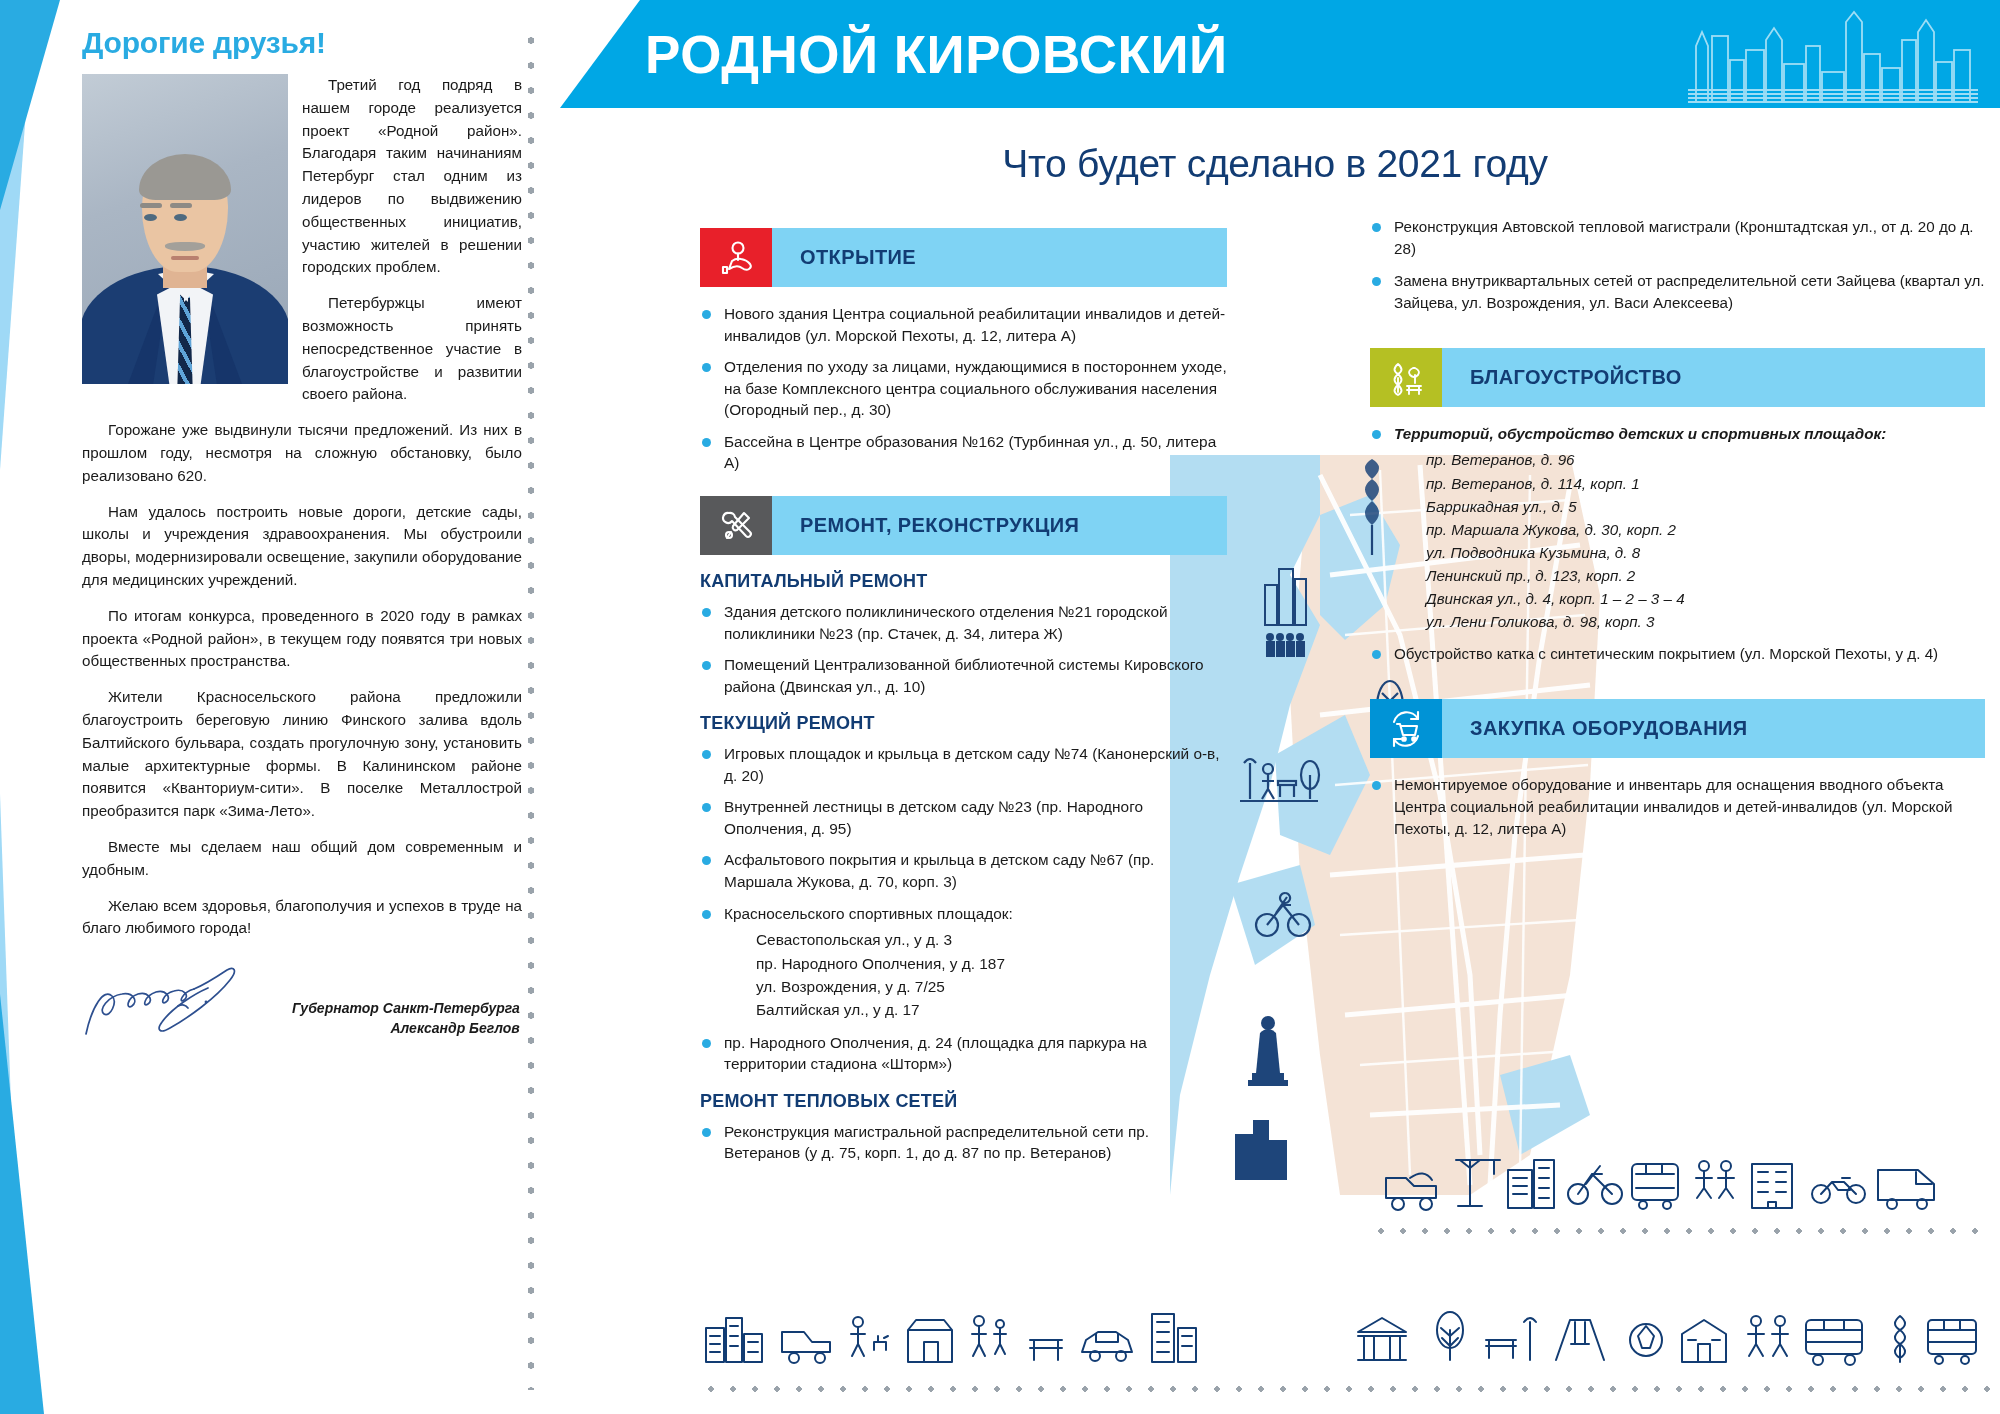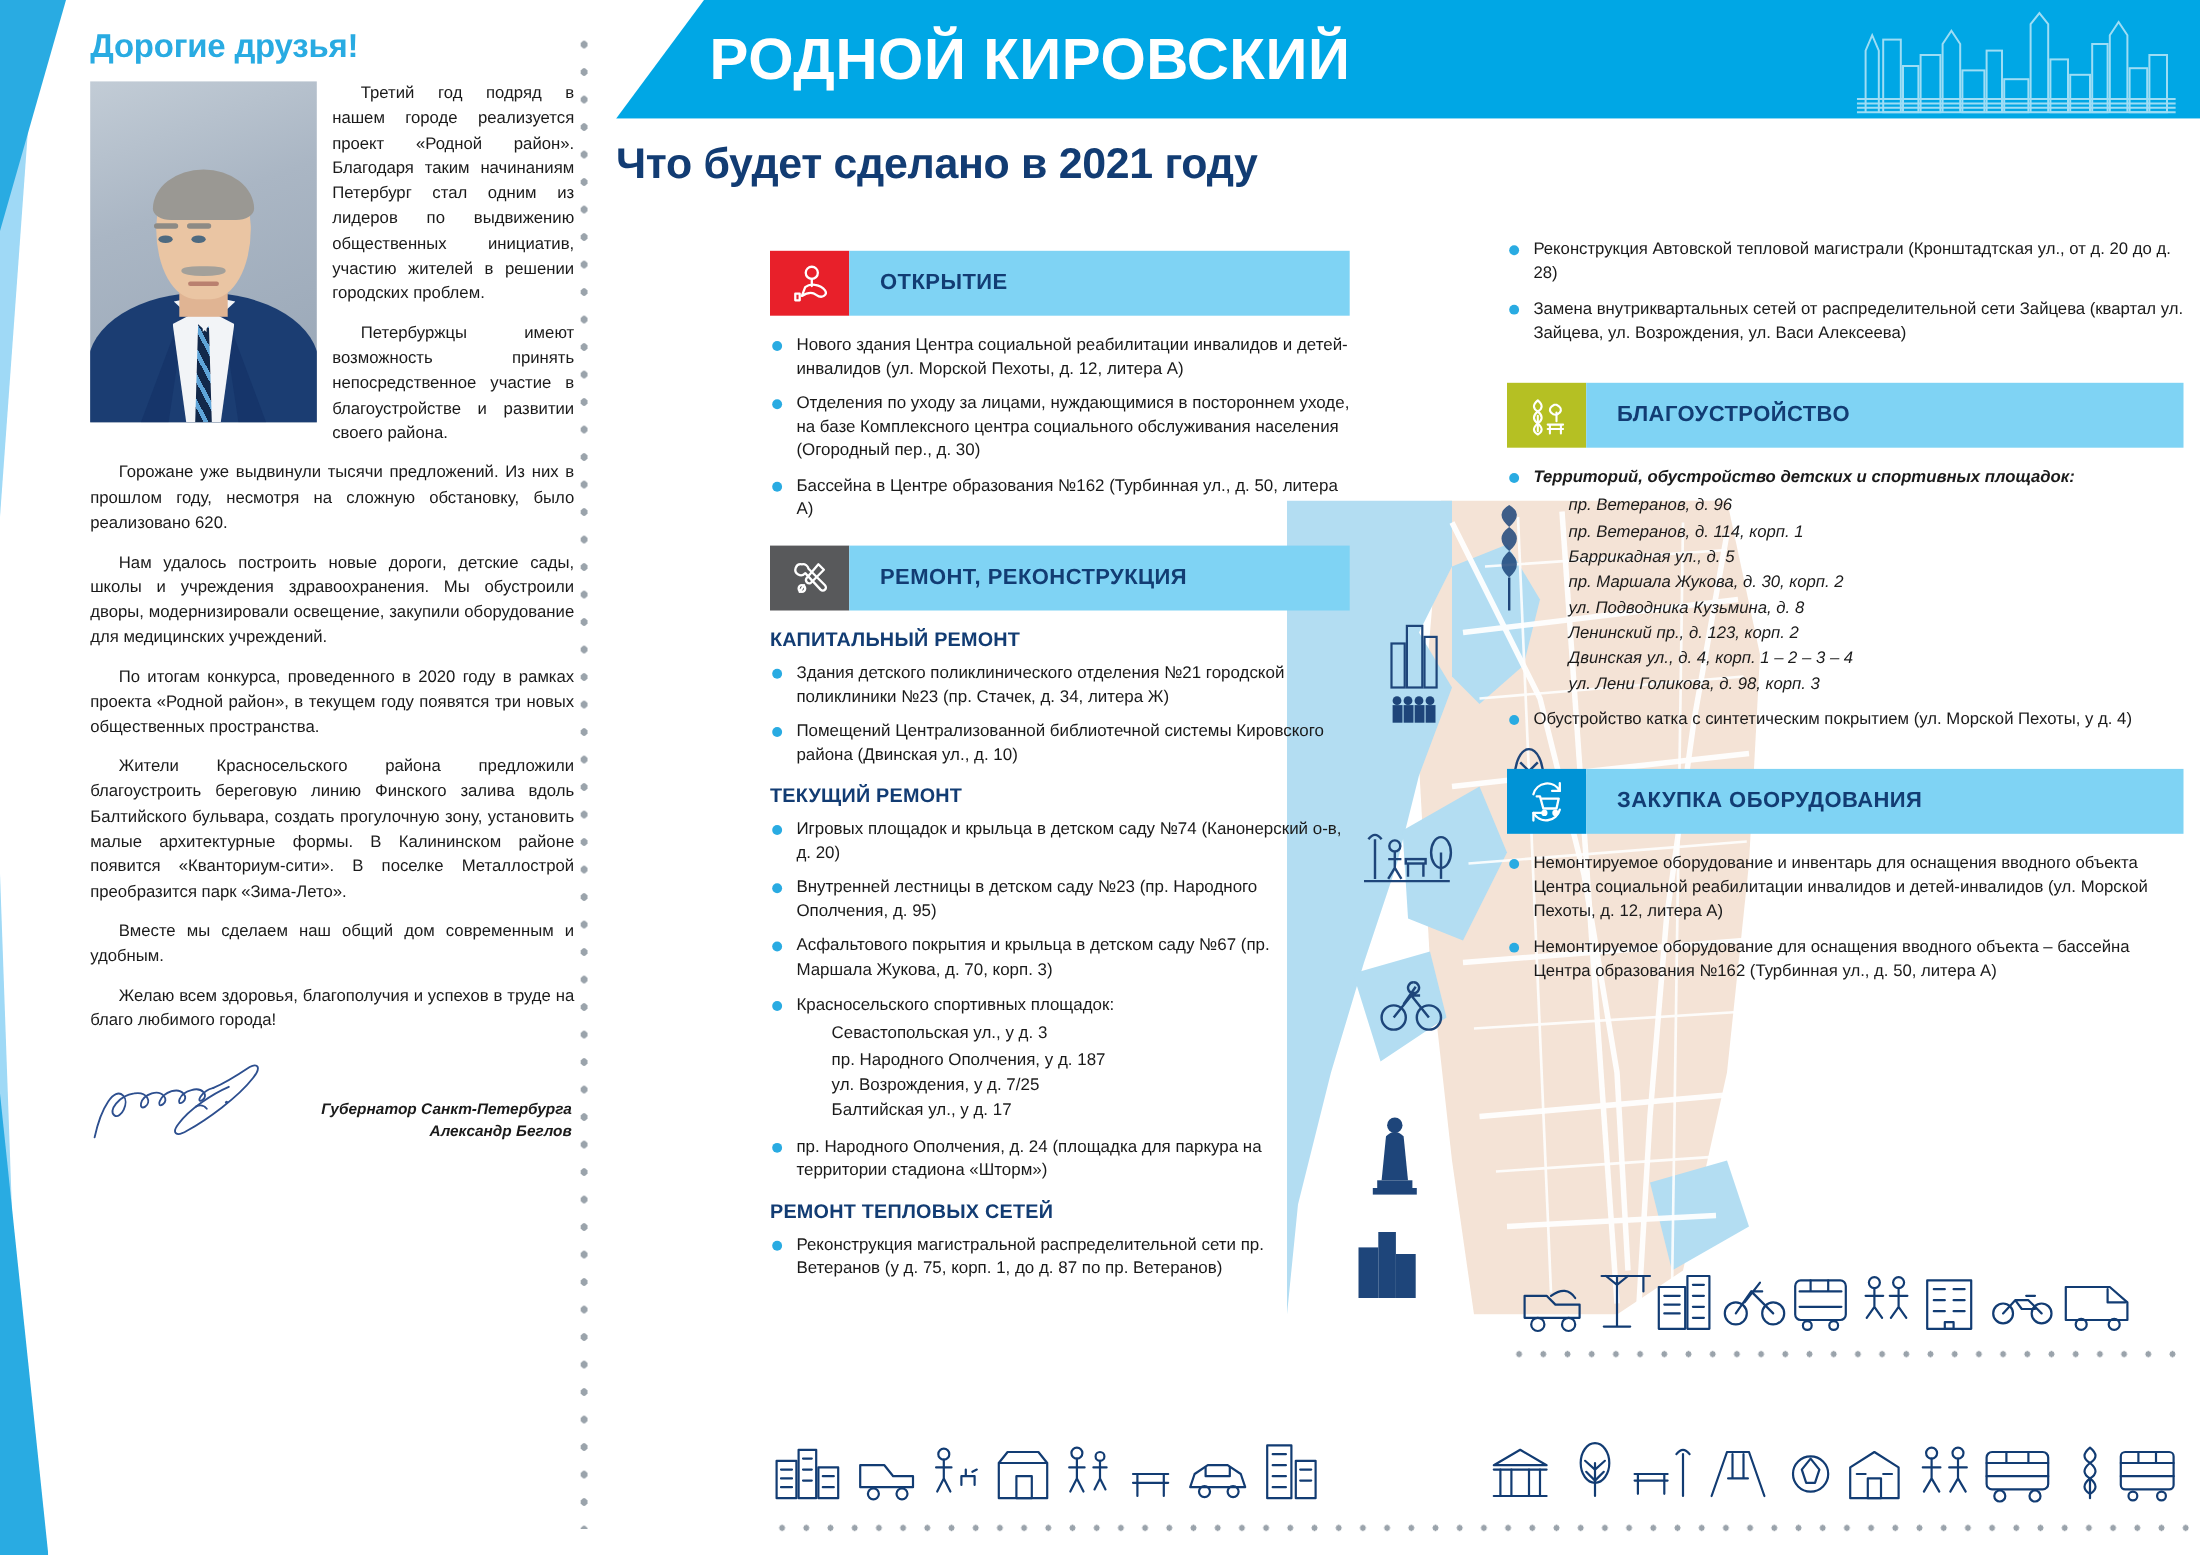--- a/index.html
+++ b/index.html
@@ -178,23 +178,23 @@
     letter-spacing: 0.5px;
     z-index: 6;
     white-space: nowrap;
   }
   .skyline {
     position: absolute; right: 22px; top: 6px;
     width: 290px; height: 100px; z-index: 5; opacity: .62;
   }
 
   #subtitle {
-    position: absolute; left: 560px; top: 128px;
-    width: 1430px; 
-    font-size: 39px; font-weight: bold; color: #123C73;
+    position: absolute; left: 560px; top: 142px;
+    width: 1430px; text-align: center;
+    font-size: 39px; font-weight: normal; color: #123C73;
     letter-spacing: -0.3px; z-index: 6;
   }
 
   
   #map-layer {
     position: absolute; left: 1170px; top: 455px;
     width: 500px; height: 740px;
     z-index: 1; opacity: .95;
   }
 
@@ -567,21 +567,20 @@
             <path d="M12 16 L15 16 L18 27 L30 27 L32 18 L16 18"></path>
             <circle cx="19" cy="31" r="1.8" fill="#fff"></circle>
             <circle cx="29" cy="31" r="1.8" fill="#fff"></circle>
           </g>
         </svg>
       </div>
       <div class="sec-label">ЗАКУПКА ОБОРУДОВАНИЯ</div>
     </div>
     <ul class="bullets">
       <li>Немонтируемое оборудование и инвентарь для оснащения вводного объекта Центра социальной реабилитации инвалидов и детей-инвалидов (ул. Морской Пехоты, д. 12, литера А)</li>
-      <li>Немонтируемое оборудование для оснащения вводного объекта – бассейна Центра образования №162 (Турбинная ул., д. 50, литера А)</li>
     </ul>
   </div>
 
   <div class="dotted-rule" id="rule-right"></div>
   <div class="dotted-rule" id="rule-bot"></div>
 
   <svg class="pict-strip" id="strip-right" viewBox="0 0 600 66">
     <g fill="none" stroke="#123C73" stroke-width="2" stroke-linejoin="round" stroke-linecap="round">
 
       <g transform="translate(4,6)">

